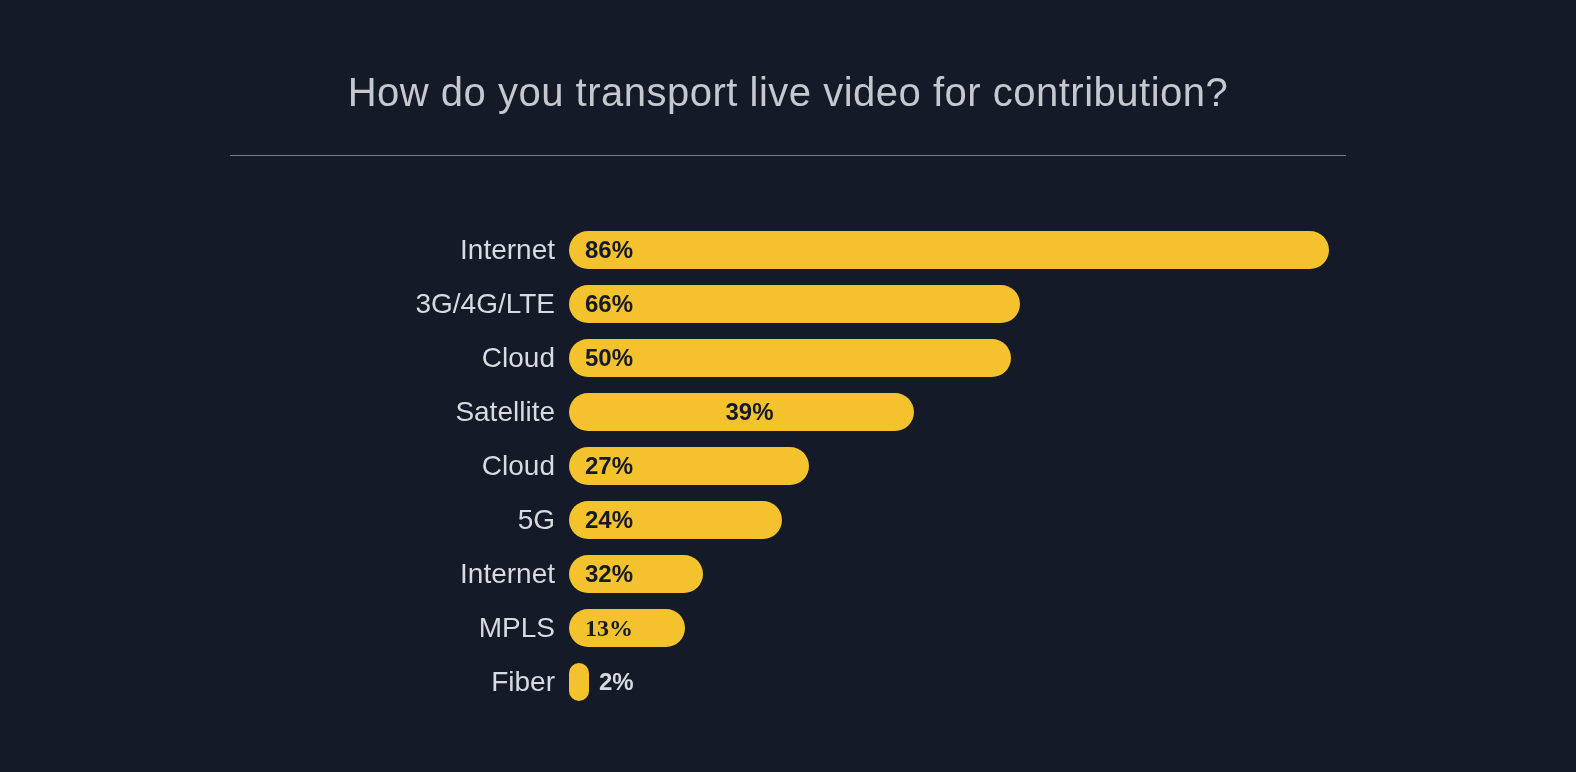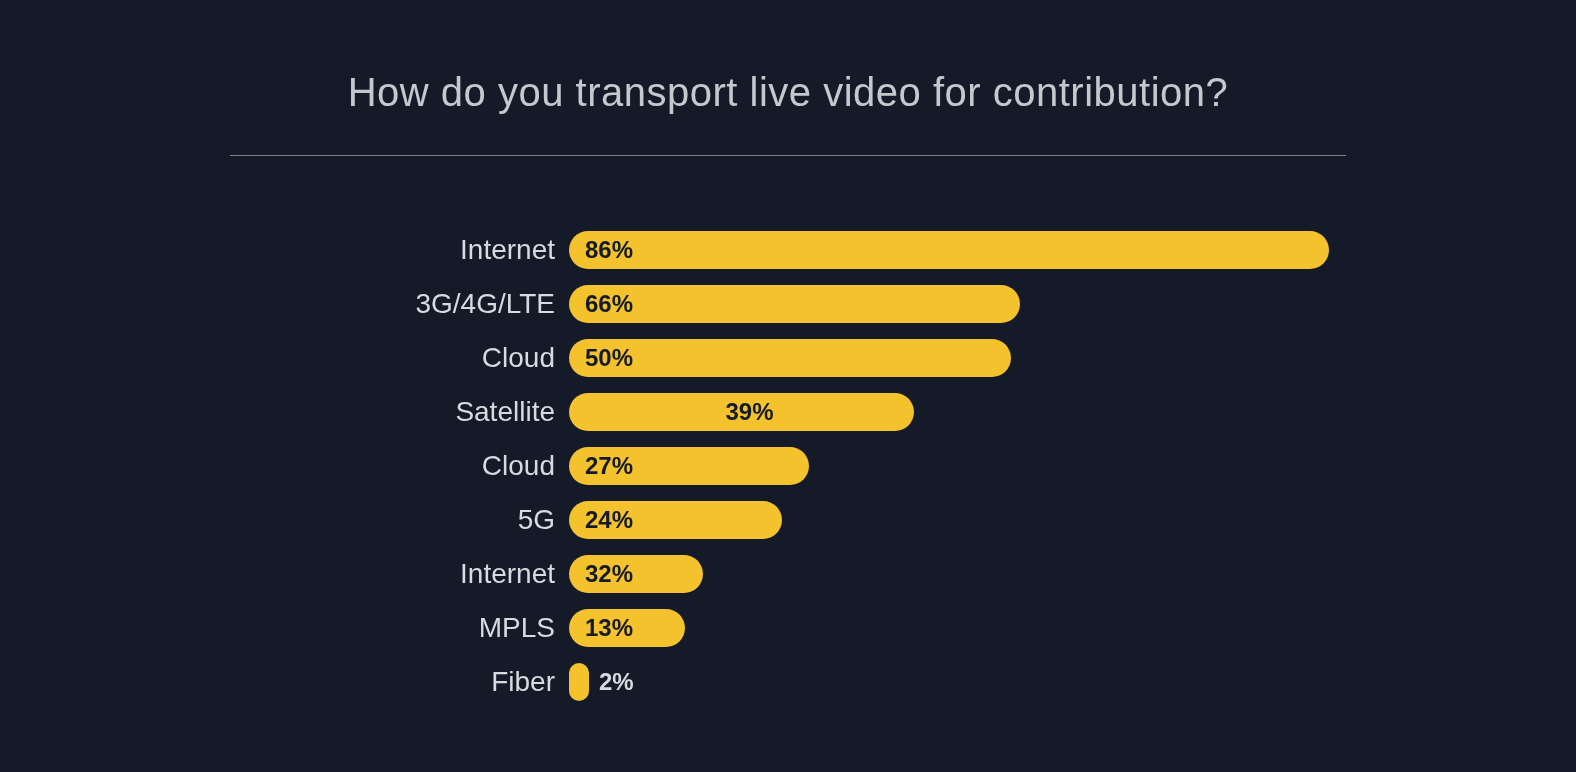--- a/index.html
+++ b/index.html
@@ -141,21 +141,21 @@
         <div class="label">Internet</div>
         <div class="bar-area">
           <div class="bar" style="width: 134px;">
             <div class="value">32%</div>
           </div>
         </div>
       </div>
       <div class="row">
         <div class="label">MPLS</div>
         <div class="bar-area">
-          <div class="bar" style="width: 116px;">
+          <div class="bar" style="width: 116px; font-family: Liberation Serif, serif;">
             <div class="value">13%</div>
           </div>
         </div>
       </div>
       <div class="row">
         <div class="label">Fiber</div>
         <div class="bar-area">
           <div class="bar" style="width: 20px;"></div>
           <div class="value outside">2%</div>
         </div>

